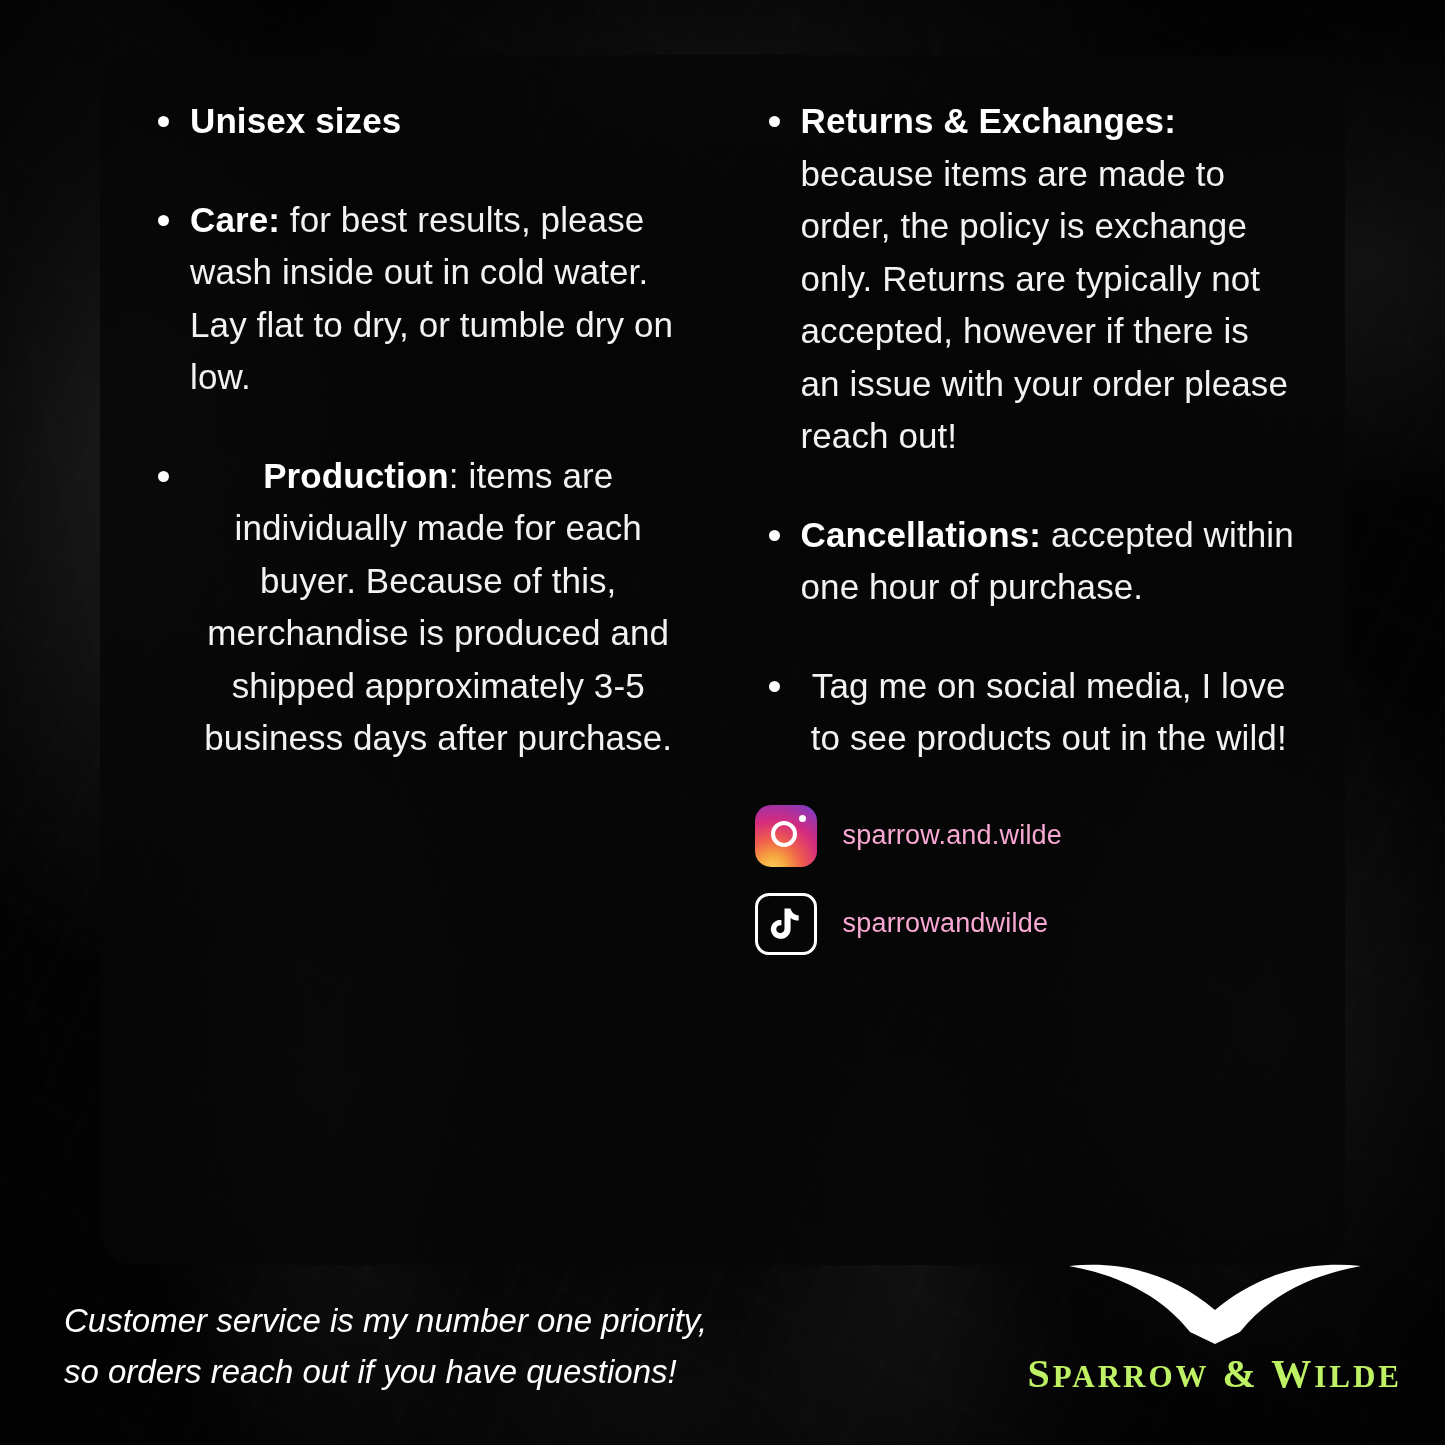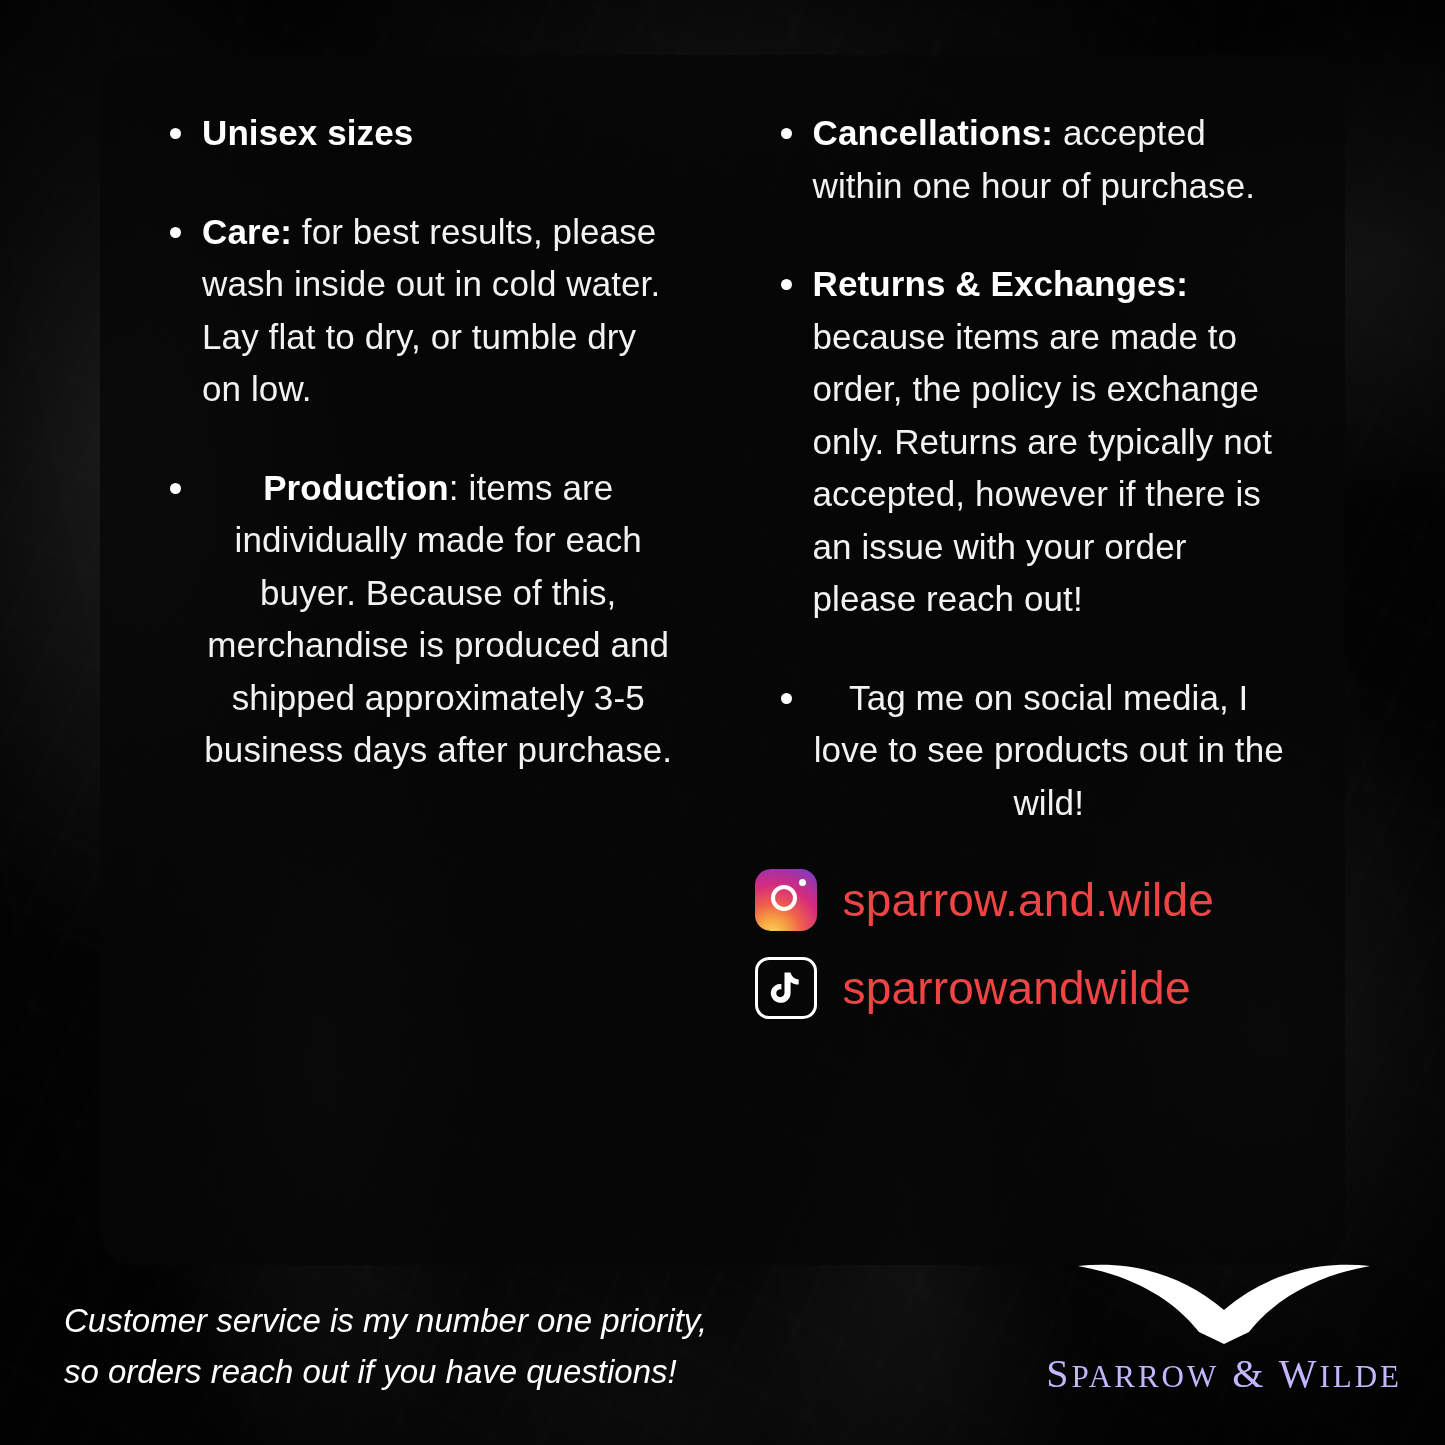--- a/index.html
+++ b/index.html
@@ -61,21 +61,21 @@
   }
   .col {
     flex: 1 1 0;
     min-width: 0;
   }
   .col-left { padding-right: 14px; }
   .col-right { padding-left: 10px; }
 
   ul.bullets {
     list-style: none;
-    margin: 16px;
+    margin: 4px;
     padding: 0;
   }
   ul.bullets > li {
     position: relative;
     padding-left: 42px;
     margin: 0 0 46px 0;
     font-size: 35px;
     line-height: 1.50;
     color: #f2f2f2;
     font-weight: 400;
@@ -100,22 +100,22 @@
   .socials {
     margin-top: 40px;
   }
   .social-row {
     display: flex;
     align-items: center;
     gap: 26px;
     margin-bottom: 26px;
   }
   .social-label {
-    font-size: 46px;
-    color: #ef4444;
+    font-size: 27px;
+    color: #f9a8d4;
     letter-spacing: 0.2px;
   }
   .ig-icon {
     width: 62px;
     height: 62px;
     border-radius: 16px;
     background:
       radial-gradient(circle at 28% 104%, #fdd35c 0%, #f6a540 18%, #ef5f4c 38%, #d62b7d 62%, #a233a6 82%, #6b3fd4 100%);
     position: relative;
     flex: none;
@@ -170,22 +170,23 @@
     padding-right: 12px;
   }
   .brand-mark {
     display: block;
     margin: 0 auto 6px auto;
   }
   .brand-name {
     font-family: "Liberation Serif", serif;
     font-size: 40px;
     letter-spacing: 3px;
-    color: #c4b5fd;
+    color: #bef264;
     white-space: nowrap;
+    font-weight: bold;
   }
   .brand-name .small {
     font-size: 31px;
   }
 </style>
 </head>
 <body>
 
 <div id="page">
   <div class="bg"></div>
@@ -204,24 +205,24 @@
         </li>
         <li>
           <span class="lead">Production</span><span>: items are individually made for each buyer. Because of this, merchandise is produced and shipped approximately 3-5 business days after purchase.</span>
         </li>
       </ul>
     </div>
 
     <div class="col col-right">
       <ul class="bullets">
         <li>
+          <span class="lead">Returns &amp; Exchanges:</span><span> because items are made to order, the policy is exchange only. Returns are typically not accepted, however if there is an issue with your order please reach out!</span>
+        </li>
+        <li>
           <span class="lead">Cancellations:</span><span> accepted within one hour of purchase.</span>
-        </li>
-        <li>
-          <span class="lead">Returns &amp; Exchanges:</span><span> because items are made to order, the policy is exchange only. Returns are typically not accepted, however if there is an issue with your order please reach out!</span>
         </li>
         <li>
           <span class="lead"></span><span>Tag me on social media, I love to see products out in the wild!</span>
         </li>
       </ul>
 
       <div class="socials">
         <div class="social-row">
           <div class="ig-icon">
             <div class="ring"></div>

